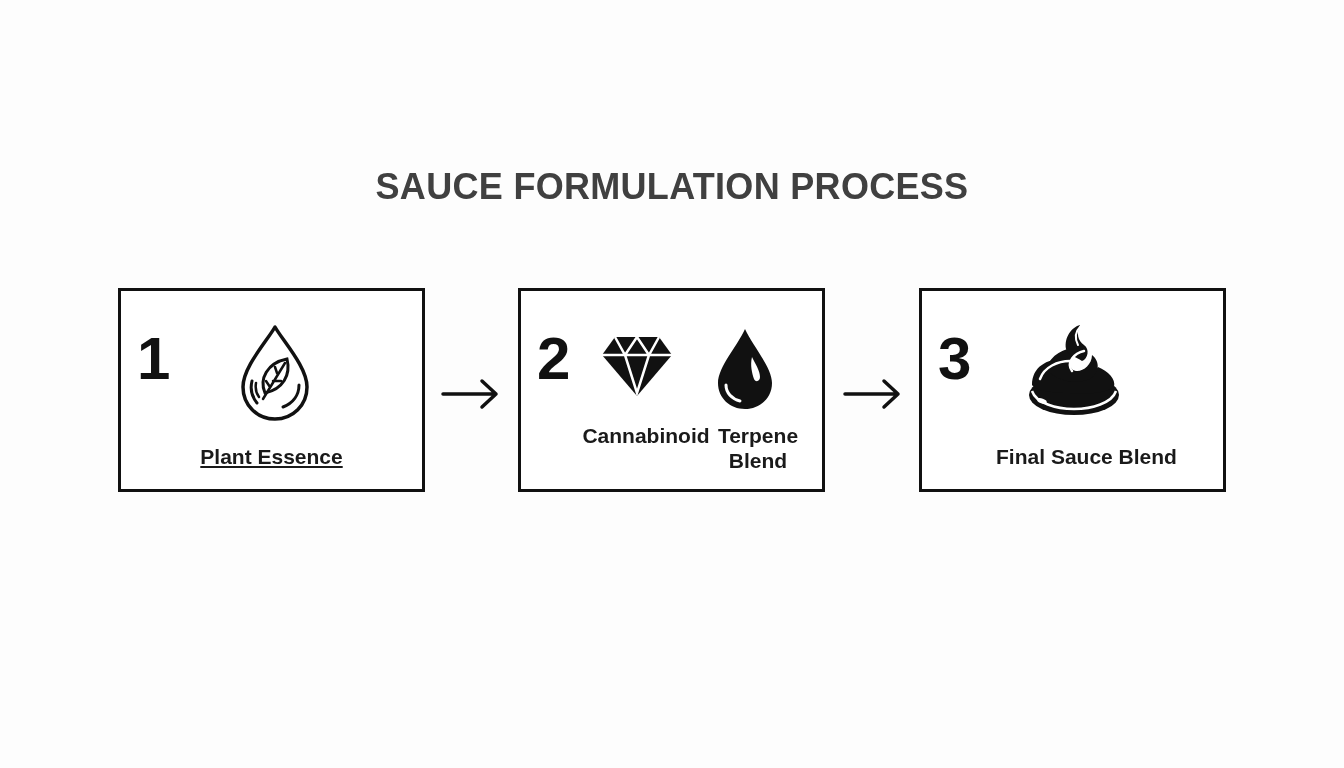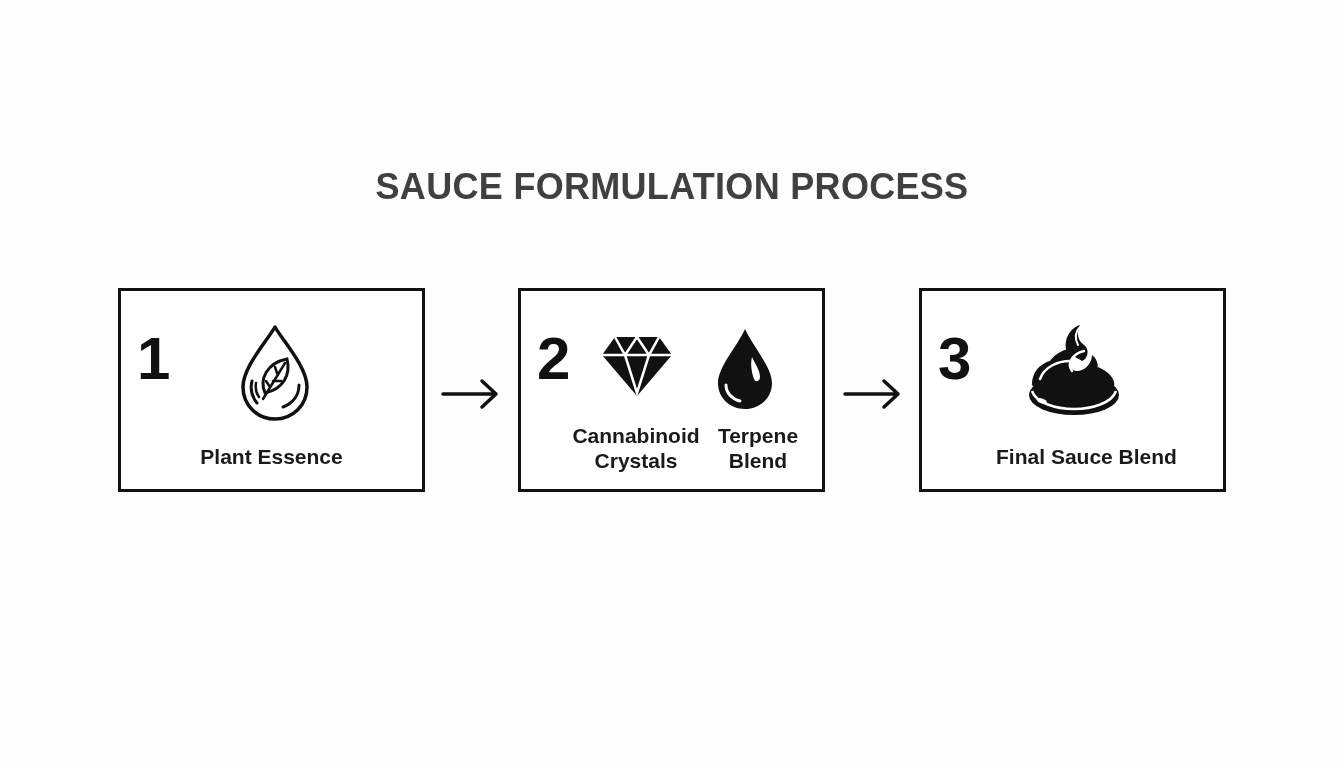--- a/index.html
+++ b/index.html
@@ -32,41 +32,40 @@
 <div class="box" style="left:118px;">
   <div class="num" style="left:16px; top:38px;">1</div>
   <svg class="icon" style="left:116px; top:32px;" width="76" height="100" viewBox="0 0 76 100">
     <path d="M38 4 C30 18 6 44 6 64 C6 82 20 96 38 96 C56 96 70 82 70 64 C70 44 46 18 38 4 Z" fill="none" stroke="#111" stroke-width="3.5" stroke-linejoin="round"></path>
     <path d="M28 70 C22 56 30 40 50 36 C54 52 46 66 28 70 Z" fill="none" stroke="#111" stroke-width="3"></path>
     <path d="M26 76 L48 40 M36 58 L44 58 M40 50 L38 44 M33 64 L29 58" fill="none" stroke="#111" stroke-width="2.5" stroke-linecap="round"></path>
     <path d="M15 58 C13 66 15 74 20 80" fill="none" stroke="#111" stroke-width="3" stroke-linecap="round"></path>
     <path d="M19 60 C18 66 19 70 22 74" fill="none" stroke="#111" stroke-width="2.5" stroke-linecap="round"></path>
     <path d="M62 62 C62 72 56 80 46 84" fill="none" stroke="#111" stroke-width="3" stroke-linecap="round"></path>
   </svg>
-  <div class="label" style="left:0; width:301px; top:153px;">Plant Essence</div>
+  <div class="label" style="left:0; width:301px; top:153px;text-decoration:underline;">Plant Essence</div>
 </div>
 
 <svg class="arrow" style="left:440px;" viewBox="0 0 60 36">
   <path d="M3 18 L56 18 M42 5 L56 18 L42 31" fill="none" stroke="#111" stroke-width="3.5" stroke-linecap="round" stroke-linejoin="round"></path>
 </svg>
 
 <div class="box" style="left:518px;">
   <div class="num" style="left:16px; top:38px;">2</div>
   <svg class="icon" style="left:80px; top:44px;" width="72" height="62" viewBox="0 0 72 62">
     <path d="M14 2 L58 2 L71 20 L36 61 L1 20 Z" fill="#111"></path>
     <path d="M1 20 L71 20 M14 2 L24 20 L36 2 L48 20 L58 2 M24 20 L36 58 L48 20" fill="none" stroke="#fff" stroke-width="2.5"></path>
   </svg>
   <svg class="icon" style="left:195px; top:36px;" width="58" height="84" viewBox="0 0 58 84">
     <path d="M29 2 C22 18 2 40 2 56 C2 71 14 82 29 82 C44 82 56 71 56 56 C56 40 36 18 29 2 Z" fill="#111"></path>
     <path d="M36 30 C40 38 44 44 44 50 C44 54 40 56 38 52 C36 46 34 38 36 30 Z" fill="#fff"></path>
     <path d="M10 58 C10 66 16 72 24 74" fill="none" stroke="#fff" stroke-width="3" stroke-linecap="round"></path>
   </svg>
-  <div class="label" style="left:30px; width:170px; top:132px;">
+  <div class="label" style="left:40px; width:170px; top:132px;">
     <div>Cannabinoid</div>
-    <div>Crystals</div>
   </div>
   <div class="label" style="left:182px; width:110px; top:132px;">
     <div>Terpene</div>
     <div>Blend</div>
   </div>
 </div>
 
 <svg class="arrow" style="left:842px;" viewBox="0 0 60 36">
   <path d="M3 18 L56 18 M42 5 L56 18 L42 31" fill="none" stroke="#111" stroke-width="3.5" stroke-linecap="round" stroke-linejoin="round"></path>
 </svg>

